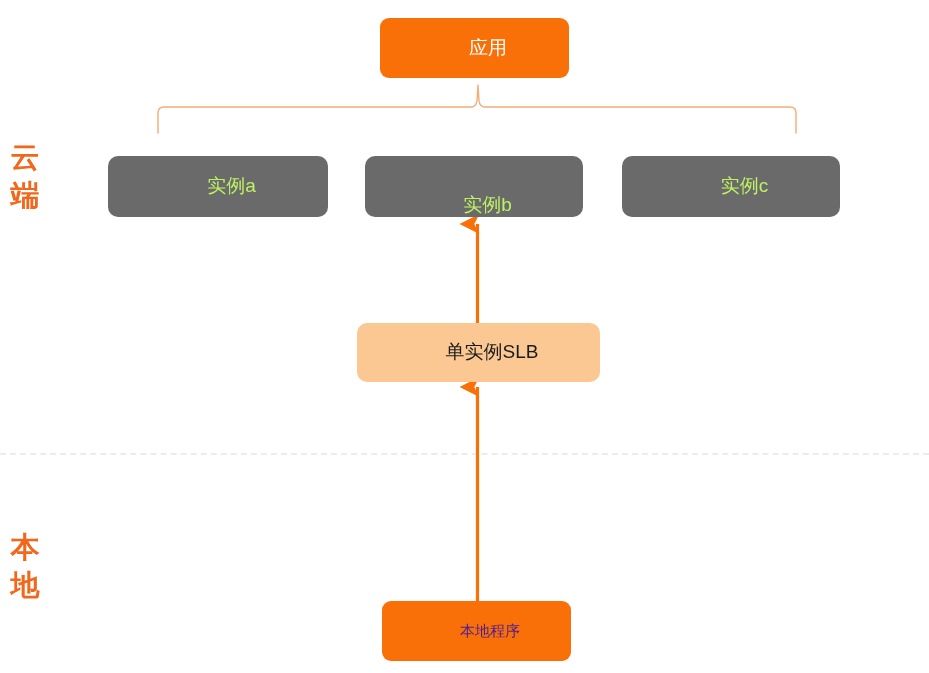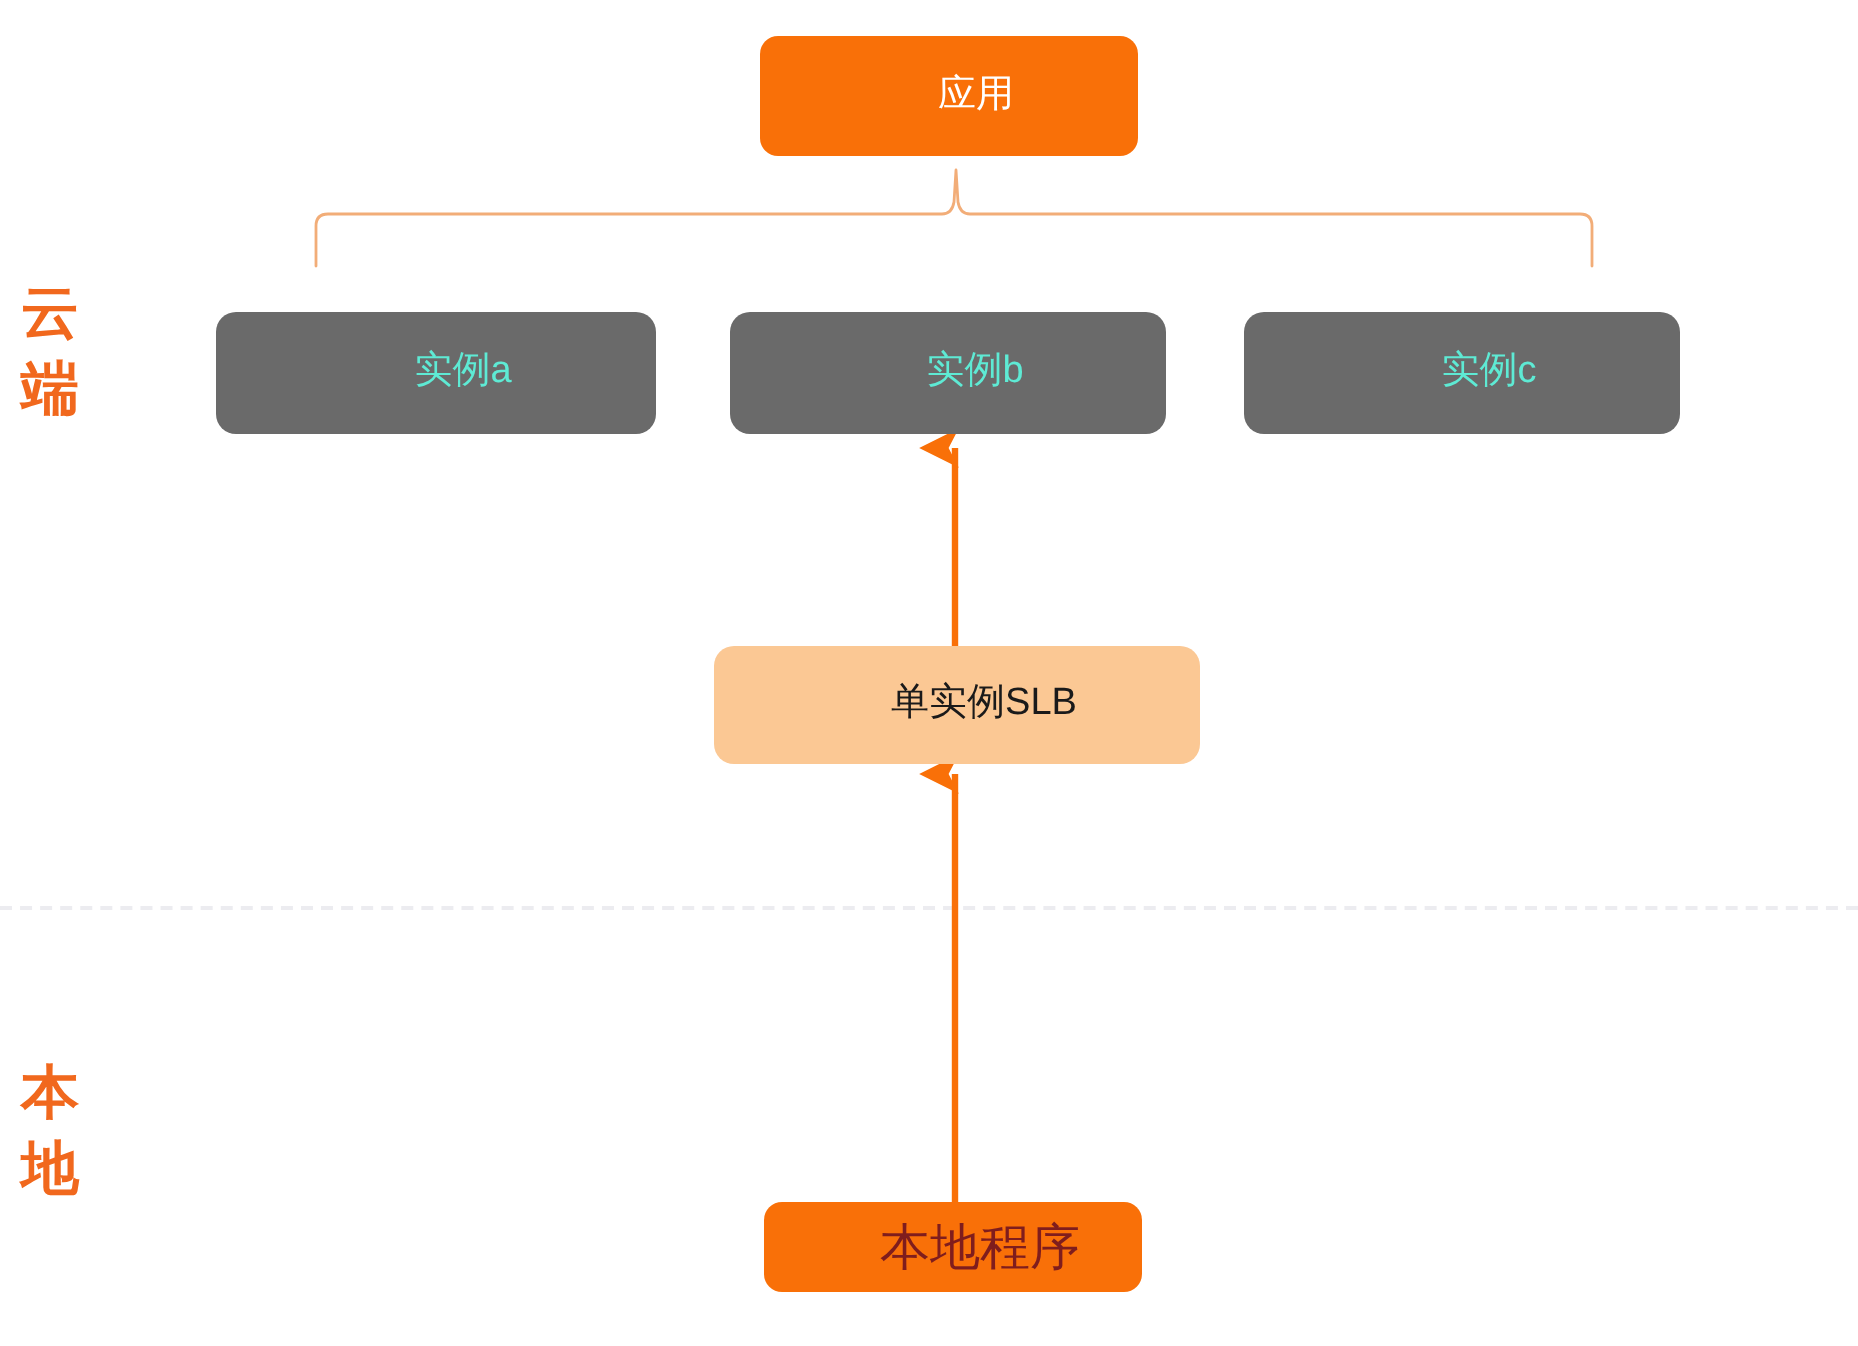--- a/index.html
+++ b/index.html
@@ -39,49 +39,49 @@
     color: #ffffff;
     font-size: 19px;
     z-index: 5;
   }
   
   .node-instance {
     top: 156px;
     height: 61px;
     background: #6a6a6a;
     border-radius: 10px;
-    color: #5eead4;
+    color: #bef264;
     font-size: 19px;
     z-index: 5;
   }
   #node-instance-a { left: 108px; width: 220px; }
-  #node-instance-b { left: 365px; width: 218px; }
+  #node-instance-b { left: 365px; width: 218px; align-items: flex-end; }
   #node-instance-c { left: 622px; width: 218px; }
   
   #node-slb {
     left: 357px;
     top: 323px;
     width: 243px;
     height: 59px;
     background: #fbc894;
     border-radius: 10px;
     color: #1a1a1a;
     font-size: 19px;
     z-index: 5;
   }
   
   #node-local {
     left: 382px;
     top: 601px;
     width: 189px;
-    height: 45px;
+    height: 60px;
     background: #f97008;
     border-radius: 9px;
-    color: #7f1d1d;
-    font-size: 25px;
+    color: #4c1d95;
+    font-size: 15px;
     z-index: 5;
   }
   
   .zone-label {
     position: absolute;
     left: 8px;
     width: 34px;
     color: #f1681d;
     font-weight: bold;
     font-size: 29px;

